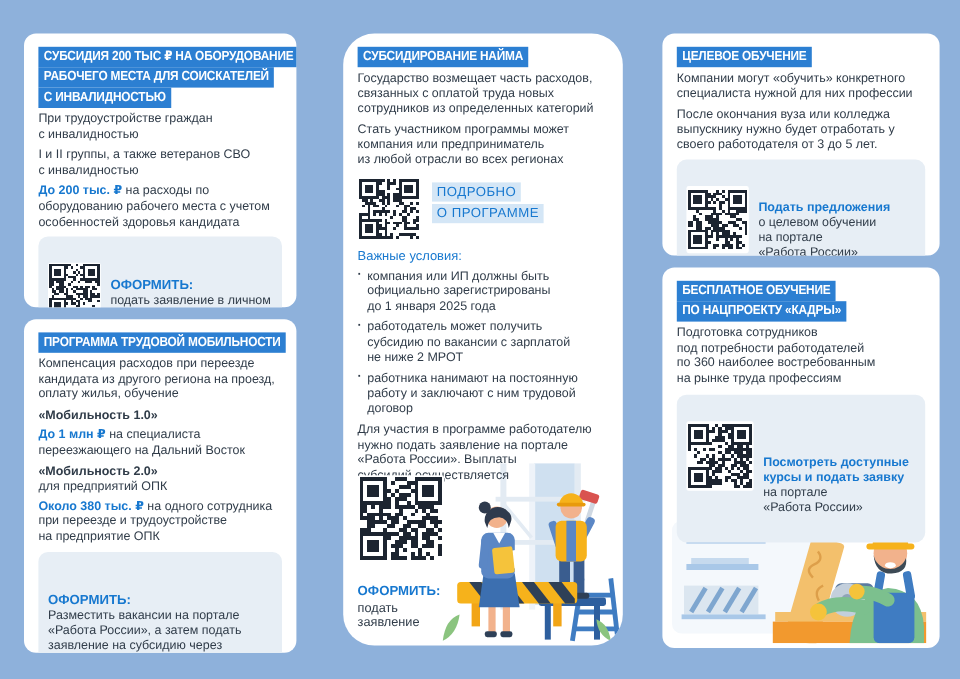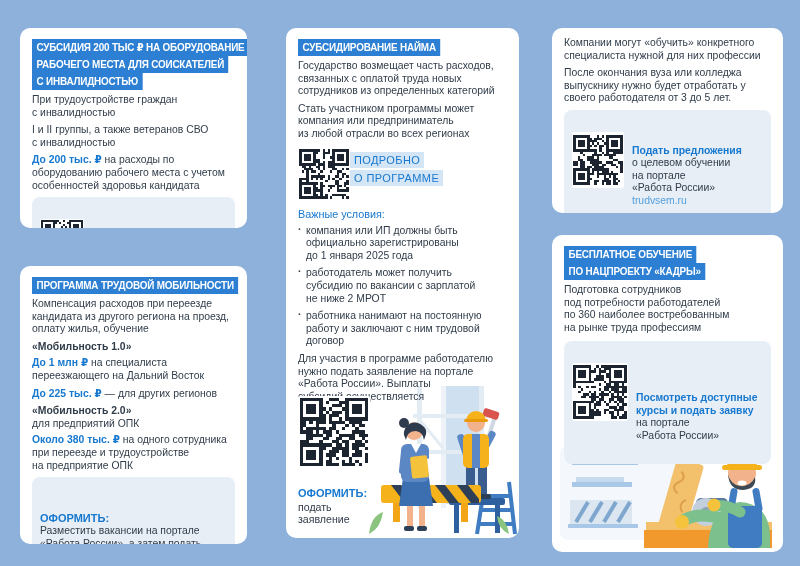--- a/index.html
+++ b/index.html
@@ -14,37 +14,37 @@
   p.body { font-size:10.4px; line-height:12.6px; margin-bottom:5px; white-space:pre-line; }
   .accent-b { color:var(--accent,#1778CF); font-weight:bold;text-align:right; }
   .dark-b { font-weight:bold; }
   .link { color:var(--link,#54A0DD); cursor:pointer; }
   .action-box { background:var(--box,#E7EEF5); border-radius:8px; padding:22px 8px; display:flex; gap:8px; margin-top:auto; }
   .action-body { font-size:10.4px; line-height:12.6px; white-space:pre-line; }
   .action-label { display:block; color:var(--accent,#1778CF); font-weight:bold; font-size:11px; margin-bottom:1px; }
   .action-lead { display:block; color:var(--accent,#1778CF); font-weight:bold; }
   .qr { background:#fff; border-radius:2px; flex:0 0 auto; }
   .qr svg { display:block; width:100%; height:100%; }
-  .qr-row { display:flex; margin:2px 0 8px; }
+  .qr-row { display:flex; gap:10px; margin:2px 0 8px; }
   .hl-col { display:flex; flex-direction:column; align-items:flex-start; padding-top:4px; }
   .hl { display:inline-block; background:var(--highlight,#D4E6F6); color:var(--accent,#1778CF); font-size:11px; letter-spacing:.4px; padding:2px 4px; margin-bottom:2px; white-space:nowrap; }
   .cond-title { color:var(--accent,#1778CF); font-weight:normal; font-size:10.8px; margin-bottom:5px; }
   .bullet { position:relative; padding-left:8px; font-size:10.4px; line-height:12.6px; margin-bottom:5px; white-space:pre-line; }
   .bullet::before { content:"·"; position:absolute; left:0; top:-1px; font-weight:bold; }
   .illus { position:absolute; }
   .mid-action { position:absolute; left:12px; bottom:12px; width:96px; }
   .mid-action .qr { width:72px; height:72px; margin-bottom:7px; }
   .footer-note { font-size:10.6px; line-height:12.6px; white-space:pre-line; }
 </style>
 </head>
 <body>
 
 <div class="canvas">
 
-  <section class="card" style="left:20px; top:28px; width:227px; height:200px;">
+  <section class="card" style="left:20px; top:28px; width:227px; height:228px;">
     <div class="badge">
       <div class="badge-row"><span class="badge-line">СУБСИДИЯ 200 ТЫС ₽ НА ОБОРУДОВАНИЕ</span></div>
       <div class="badge-row"><span class="badge-line">РАБОЧЕГО МЕСТА ДЛЯ СОИСКАТЕЛЕЙ</span></div>
       <div class="badge-row"><span class="badge-line">С ИНВАЛИДНОСТЬЮ</span></div>
     </div>
     <p class="body">При трудоустройстве граждан
 с инвалидностью</p>
     <p class="body">I и II группы, а также ветеранов СВО
 с инвалидностью</p>
     <p class="body"><span class="accent-b">До 200 тыс. ₽</span><span> на расходы по
@@ -203,37 +203,36 @@
   <section class="card" style="left:20px; top:266px; width:227px; height:278px;">
     <div class="badge">
       <div class="badge-row"><span class="badge-line">ПРОГРАММА ТРУДОВОЙ МОБИЛЬНОСТИ</span></div>
     </div>
     <p class="body">Компенсация расходов при переезде
 кандидата из другого региона на проезд,
 оплату жилья, обучение</p>
     <p class="body" style="margin-bottom:4px;"><span class="dark-b">«Мобильность 1.0»</span></p>
     <p class="body"><span class="accent-b">До 1 млн ₽</span><span> на специалиста
 переезжающего на Дальний Восток</span></p>
-    <p class="body"><span class="accent-b">До 225 тыс. ₽</span><span> — для других регионов</span></p>
     <p class="body" style="margin-bottom:4px;"><span class="dark-b">«Мобильность 2.0»</span><span>
 для предприятий ОПК</span></p>
     <p class="body"><span class="accent-b">Около 380 тыс. ₽</span><span> на одного сотрудника
 при переезде и трудоустройстве
 на предприятие ОПК</span></p>
     <div class="action-box">
       <div class="action-body">
         <span class="action-label">ОФОРМИТЬ:</span><span>Разместить вакансии на портале
 «Работа России», а затем подать
 заявление на субсидию через систему
 «Соцстрах» Социального фонда</span>
       </div>
     </div>
   </section>
 
-  <section class="card" style="left:286px; top:28px; width:233px; height:510px;">
+  <section class="card" style="left:286px; top:28px; width:233px; height:510px;border-radius:26px;">
 
     <svg class="illus" style="right:2px; bottom:2px; width:160px; height:150px; z-index:0;" viewBox="0 0 160 150">
       <rect x="88" y="0" width="34" height="118" fill="#cfe0f0"></rect>
       <rect x="60" y="0" width="5" height="122" fill="#e3ebf3"></rect>
       <rect x="84" y="0" width="5" height="122" fill="#eef3f9"></rect>
       <rect x="122" y="0" width="5" height="122" fill="#e3ebf3"></rect>
       <rect x="56" y="28" width="75" height="4" fill="#e3ebf3"></rect>
       <rect x="56" y="64" width="75" height="4" fill="#e3ebf3"></rect>
       <line x1="62" y1="33" x2="86" y2="62" stroke="#e3ebf3" stroke-width="3"></line>
       <g stroke="#3f7cc2" stroke-width="4" fill="none">
@@ -630,20 +629,23 @@
           </svg>
         </div>
       <div class="footer-note">
         <span class="action-label">ОФОРМИТЬ:</span><span>подать
 заявление</span>
       </div>
     </div>
   </section>
 
   <section class="card" style="left:552px; top:28px; width:231px; height:185px;">
+    <div class="badge">
+      <div class="badge-row"><span class="badge-line">ЦЕЛЕВОЕ ОБУЧЕНИЕ</span></div>
+    </div>
     <p class="body">Компании могут «обучить» конкретного
 специалиста нужной для них профессии</p>
     <p class="body">После окончания вуза или колледжа
 выпускнику нужно будет отработать у
 своего работодателя от 3 до 5 лет.</p>
     <div class="action-box">
       <div class="qr" style="width:52px;height:56px;">
           <svg viewBox="-0.5 -0.5 22 22" shape-rendering="crispEdges" fill="#1c2430">
             <rect x="10" y="0" width="1" height="1"></rect>
             <rect x="12" y="0" width="1" height="1"></rect>
@@ -796,21 +798,21 @@
         </div>
       <div class="action-body">
         <span class="action-lead">Подать предложения</span><span>о целевом обучении
 на портале
 «Работа России»</span>
         <span class="link" style="display:block;">trudvsem.ru</span>
       </div>
     </div>
   </section>
 
-  <section class="card" style="left:552px; top:235px; width:231px; height:317px;">
+  <section class="card" style="left:552px; top:223px; width:231px; height:317px;">
     <svg class="illus" style="left:6px; right:auto; bottom:4px; width:214px; height:102px; z-index:0;" viewBox="0 0 214 102">
       <rect x="2" y="0" width="122" height="94" rx="8" fill="#f4f8fc"></rect>
       <g>
         <rect x="14" y="14" width="66" height="5" fill="#a9c8e8"></rect>
         <rect x="20" y="9" width="54" height="5" fill="#c6daee"></rect>
         <rect x="14" y="36" width="60" height="5" fill="#a9c8e8"></rect>
         <rect x="18" y="31" width="48" height="5" fill="#c6daee"></rect>
         <rect x="12" y="54" width="62" height="24" fill="#dbe6f0"></rect>
         <g stroke="#7ea6cf" stroke-width="4">
           <line x1="18" y1="76" x2="30" y2="56"></line>

